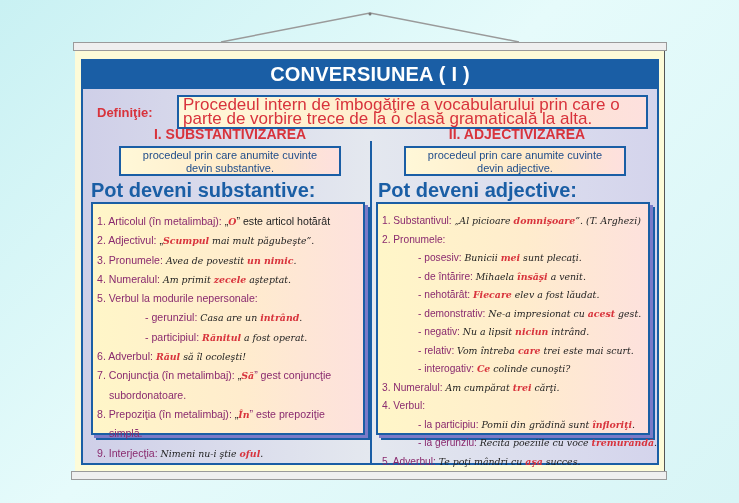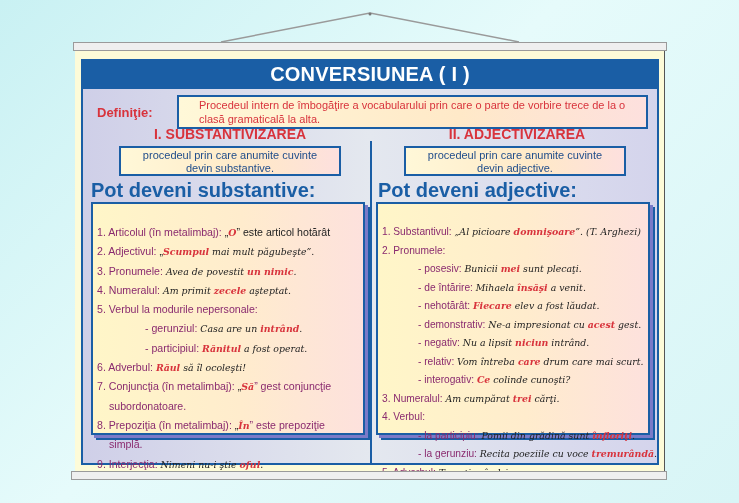--- a/index.html
+++ b/index.html
@@ -35,21 +35,21 @@
     background: linear-gradient(90deg, #cfcfe8 0%, #e4e8ef 50%, #d4d4ec 100%);
   }
   .def-label {
     position: absolute; left: 14px; top: 16px; color: #d8333c;
     font-weight: bold; font-size: 13px;
   }
   .def-box {
     position: absolute; left: 94px; top: 6px; width: 471px; height: 34px;
     border: 2px solid #1a5ea5;
     background: linear-gradient(90deg, #fff8d8 0%, #ffe9c8 60%, #fde0de 100%);
-    color: #d8333c; font-size: 11px; line-height: 14px; padding: 1px 20px;
+    color: #d8333c; font-size: 17px; line-height: 14px; padding: 1px 4px;
   }
   .divider {
     position: absolute; left: 287px; top: 52px; width: 2px; height: 322px;
     background: #1a5ea5;
   }
   .col { position: absolute; top: 36px; width: 282px; }
   .col.left { left: 6px; }
   .col.right { left: 293px; }
   .sec-title {
     text-align: center; color: #d8333c; font-weight: bold; font-size: 14px;
@@ -65,21 +65,21 @@
   .col.left .sec-sub { margin-left: 30px; }
   .col.right .sec-sub { margin-left: 28px; }
   .pot {
     color: #1a5ea5; font-weight: bold; font-size: 20px; margin-top: 5px;
     height: 18px; line-height: 18px; padding-left: 2px;
   }
   .list-box {
     margin-top: 3px; height: 233px;
     border: 2px solid #1a5ea5;
     background: linear-gradient(90deg, #fff6c8 0%, #ffeccd 55%, #fde1dd 100%);
-    padding: 19px 4px;
+    padding: 8px 4px;
     box-shadow: 3px 3px 0 #7a7ac8, 5px 5px 0 #1a5ea5;
   }
   .col.left .list-box { width: 274px; margin-left: 2px; }
   .col.right .list-box { width: 274px; margin-left: 0; }
   .line {
     font-size: 10.6px; line-height: 19.3px; color: #8a2b6f; white-space: nowrap;
   }
   .right .line { font-size: 10.2px; line-height: 18.5px; }
   .line.cont { padding-left: 12px; }
   .line.sub { padding-left: 48px; }
@@ -138,21 +138,21 @@
         </div>
         <div class="pot">Pot deveni adjective:</div>
         <div class="list-box">
           <div class="line"><span>1. Substantivul: </span><span class="ex">„Al picioare </span><span class="hl">domnişoare</span><span class="ex">”. (T. Arghezi)</span></div>
           <div class="line"><span>2. Pronumele:</span></div>
           <div class="line sub"><span>- posesiv: </span><span class="ex">Bunicii </span><span class="hl">mei</span><span class="ex"> sunt plecaţi.</span></div>
           <div class="line sub"><span>- de întărire: </span><span class="ex">Mihaela </span><span class="hl">însăşi</span><span class="ex"> a venit.</span></div>
           <div class="line sub"><span>- nehotărât: </span><span class="hl">Fiecare</span><span class="ex"> elev a fost lăudat.</span></div>
           <div class="line sub"><span>- demonstrativ: </span><span class="ex">Ne-a impresionat cu </span><span class="hl">acest</span><span class="ex"> gest.</span></div>
           <div class="line sub"><span>- negativ: </span><span class="ex">Nu a lipsit </span><span class="hl">niciun</span><span class="ex"> intrând.</span></div>
-          <div class="line sub"><span>- relativ: </span><span class="ex">Vom întreba </span><span class="hl">care</span><span class="ex"> drum care mai scurt.</span></div>
+          <div class="line sub"><span>- relativ: </span><span class="ex">Vom întreba </span><span class="hl">care</span><span class="ex"> trei este mai scurt.</span></div>
           <div class="line sub"><span>- interogativ: </span><span class="hl">Ce</span><span class="ex"> colinde cunoşti?</span></div>
           <div class="line"><span>3. Numeralul: </span><span class="ex">Am cumpărat </span><span class="hl">trei</span><span class="ex"> cărţi.</span></div>
           <div class="line"><span>4. Verbul:</span></div>
           <div class="line sub"><span>- la participiu: </span><span class="ex">Pomii din grădină sunt </span><span class="hl">înfloriţi</span><span class="ex">.</span></div>
           <div class="line sub"><span>- la gerunziu: </span><span class="ex">Recita poeziile cu voce </span><span class="hl">tremurândă</span><span class="ex">.</span></div>
           <div class="line"><span>5. Adverbul: </span><span class="ex">Te poţi mândri cu </span><span class="hl">aşa</span><span class="ex"> succes.</span></div>
         </div>
       </div>
     </div>
   </div>

